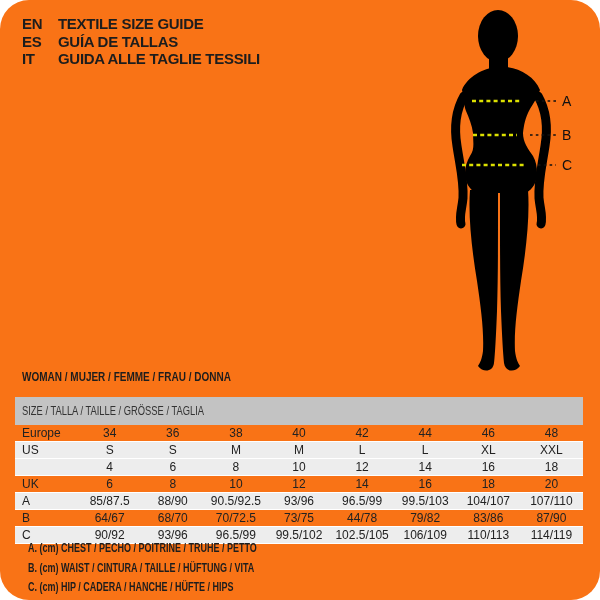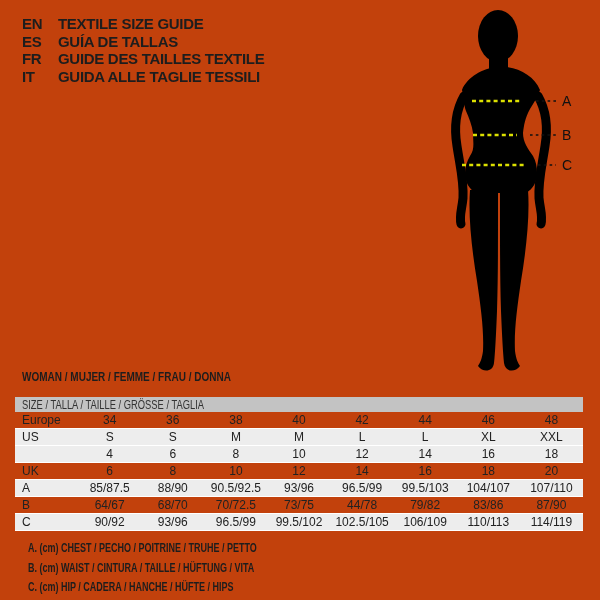--- a/index.html
+++ b/index.html
@@ -1,17 +1,17 @@
 <!DOCTYPE html>
 <html><head>
 <meta charset="utf-8">
 <style>
   html,body{margin:0;padding:0;background:#fff;}
-  .canvas{position:relative;width:600px;height:600px;background:#c2410c;overflow:hidden;
-          font-family:"Liberation Sans",sans-serif;color:#1d1d1d;}
+  .canvas{position:relative;width:600px;height:600px;background:#f97316;overflow:hidden;
+          font-family:"Liberation Sans",sans-serif;color:#1d1d1d;border-radius:29px;}
 
   
   .lang-list{position:absolute;left:22px;top:15px;}
   .lang-row{display:flex;height:17.5px;align-items:center;}
   .lang-code{width:36px;font-size:15px;font-weight:700;letter-spacing:-.3px;}
   .lang-label{font-size:15px;font-weight:700;letter-spacing:-.3px;white-space:nowrap;}
 
   
   .figure{position:absolute;left:440px;top:6px;width:120px;height:372px;}
   .marker{position:absolute;font-size:14px;font-weight:500;color:#111;line-height:16px;}
@@ -19,21 +19,21 @@
   .marker-b{left:562px;top:127px;}
   .marker-c{left:562px;top:157px;}
 
   
   .section-title{position:absolute;left:22px;top:370px;font-size:12.5px;font-weight:700;
                  white-space:nowrap;transform:scaleX(.8);transform-origin:0 50%;}
 
   
   .size-table{position:absolute;left:15px;top:397px;width:568px;border-collapse:collapse;
               table-layout:fixed;font-size:12px;}
-  .size-table th{background:#c3c3c3;height:15px;text-align:left;font-weight:400;color:#333;padding:0 0 0 7px;}
+  .size-table th{background:#c3c3c3;height:28px;text-align:left;font-weight:400;color:#333;padding:0 0 0 7px;}
   .size-table th .cond{display:inline-block;transform:scaleX(.78);transform-origin:0 50%;white-space:nowrap;}
   .size-table td{height:16px;padding:0;text-align:center;color:#222;border-bottom:1px solid #fff;
                  white-space:nowrap;overflow:hidden;}
   .size-table td.lbl{width:82px;text-align:left;padding-left:7px;}
   .size-table tr.shaded td{background:#ededed;}
 
   
   .legend{position:absolute;left:28px;top:539px;}
   .legend-line{font-size:12px;font-weight:700;line-height:19.5px;white-space:nowrap;
                transform:scaleX(.75);transform-origin:0 50%;}
@@ -44,24 +44,20 @@
 <div class="canvas">
 
   <div class="lang-list">
     <div class="lang-row">
       <span class="lang-code">EN</span>
       <span class="lang-label">TEXTILE SIZE GUIDE</span>
     </div>
     <div class="lang-row">
       <span class="lang-code">ES</span>
       <span class="lang-label">GUÍA DE TALLAS</span>
-    </div>
-    <div class="lang-row">
-      <span class="lang-code">FR</span>
-      <span class="lang-label">GUIDE DES TAILLES TEXTILE</span>
     </div>
     <div class="lang-row">
       <span class="lang-code">IT</span>
       <span class="lang-label">GUIDA ALLE TAGLIE TESSILI</span>
     </div>
   </div>
 
   <svg class="figure" viewBox="0 0 120 372" width="120" height="372" aria-hidden="true">
     <g fill="#000000">
       <ellipse cx="58" cy="30" rx="20" ry="26"></ellipse>

